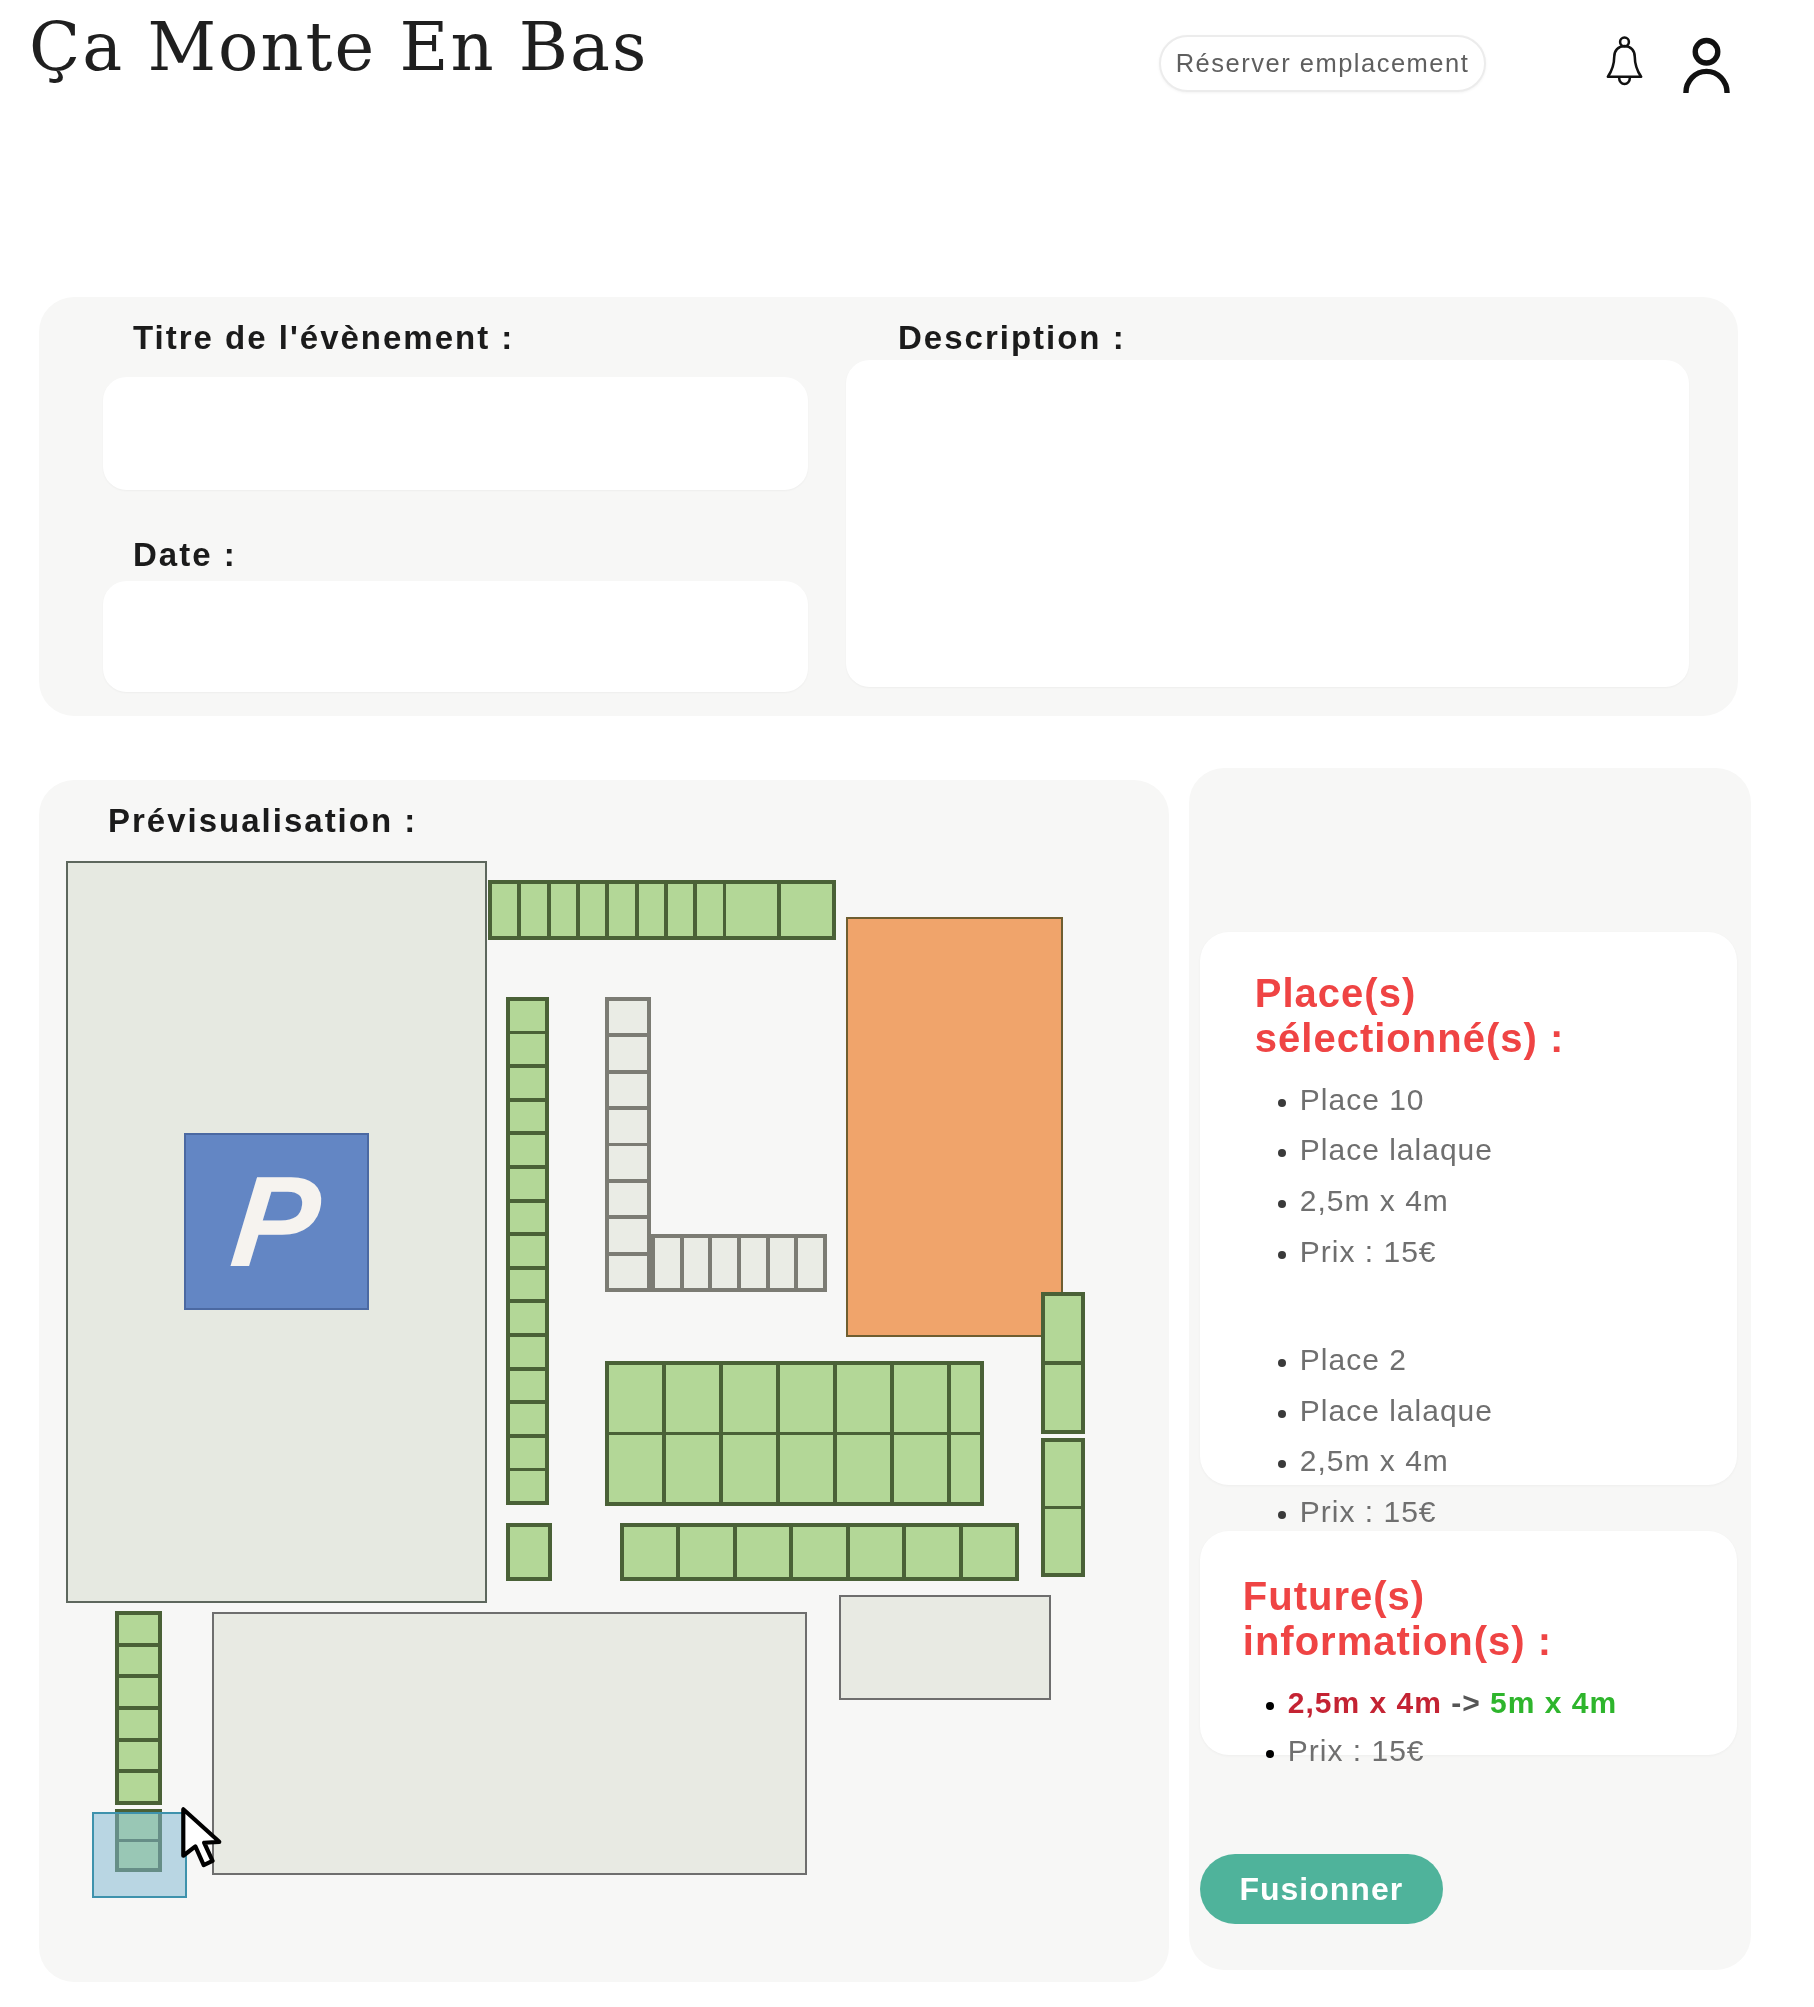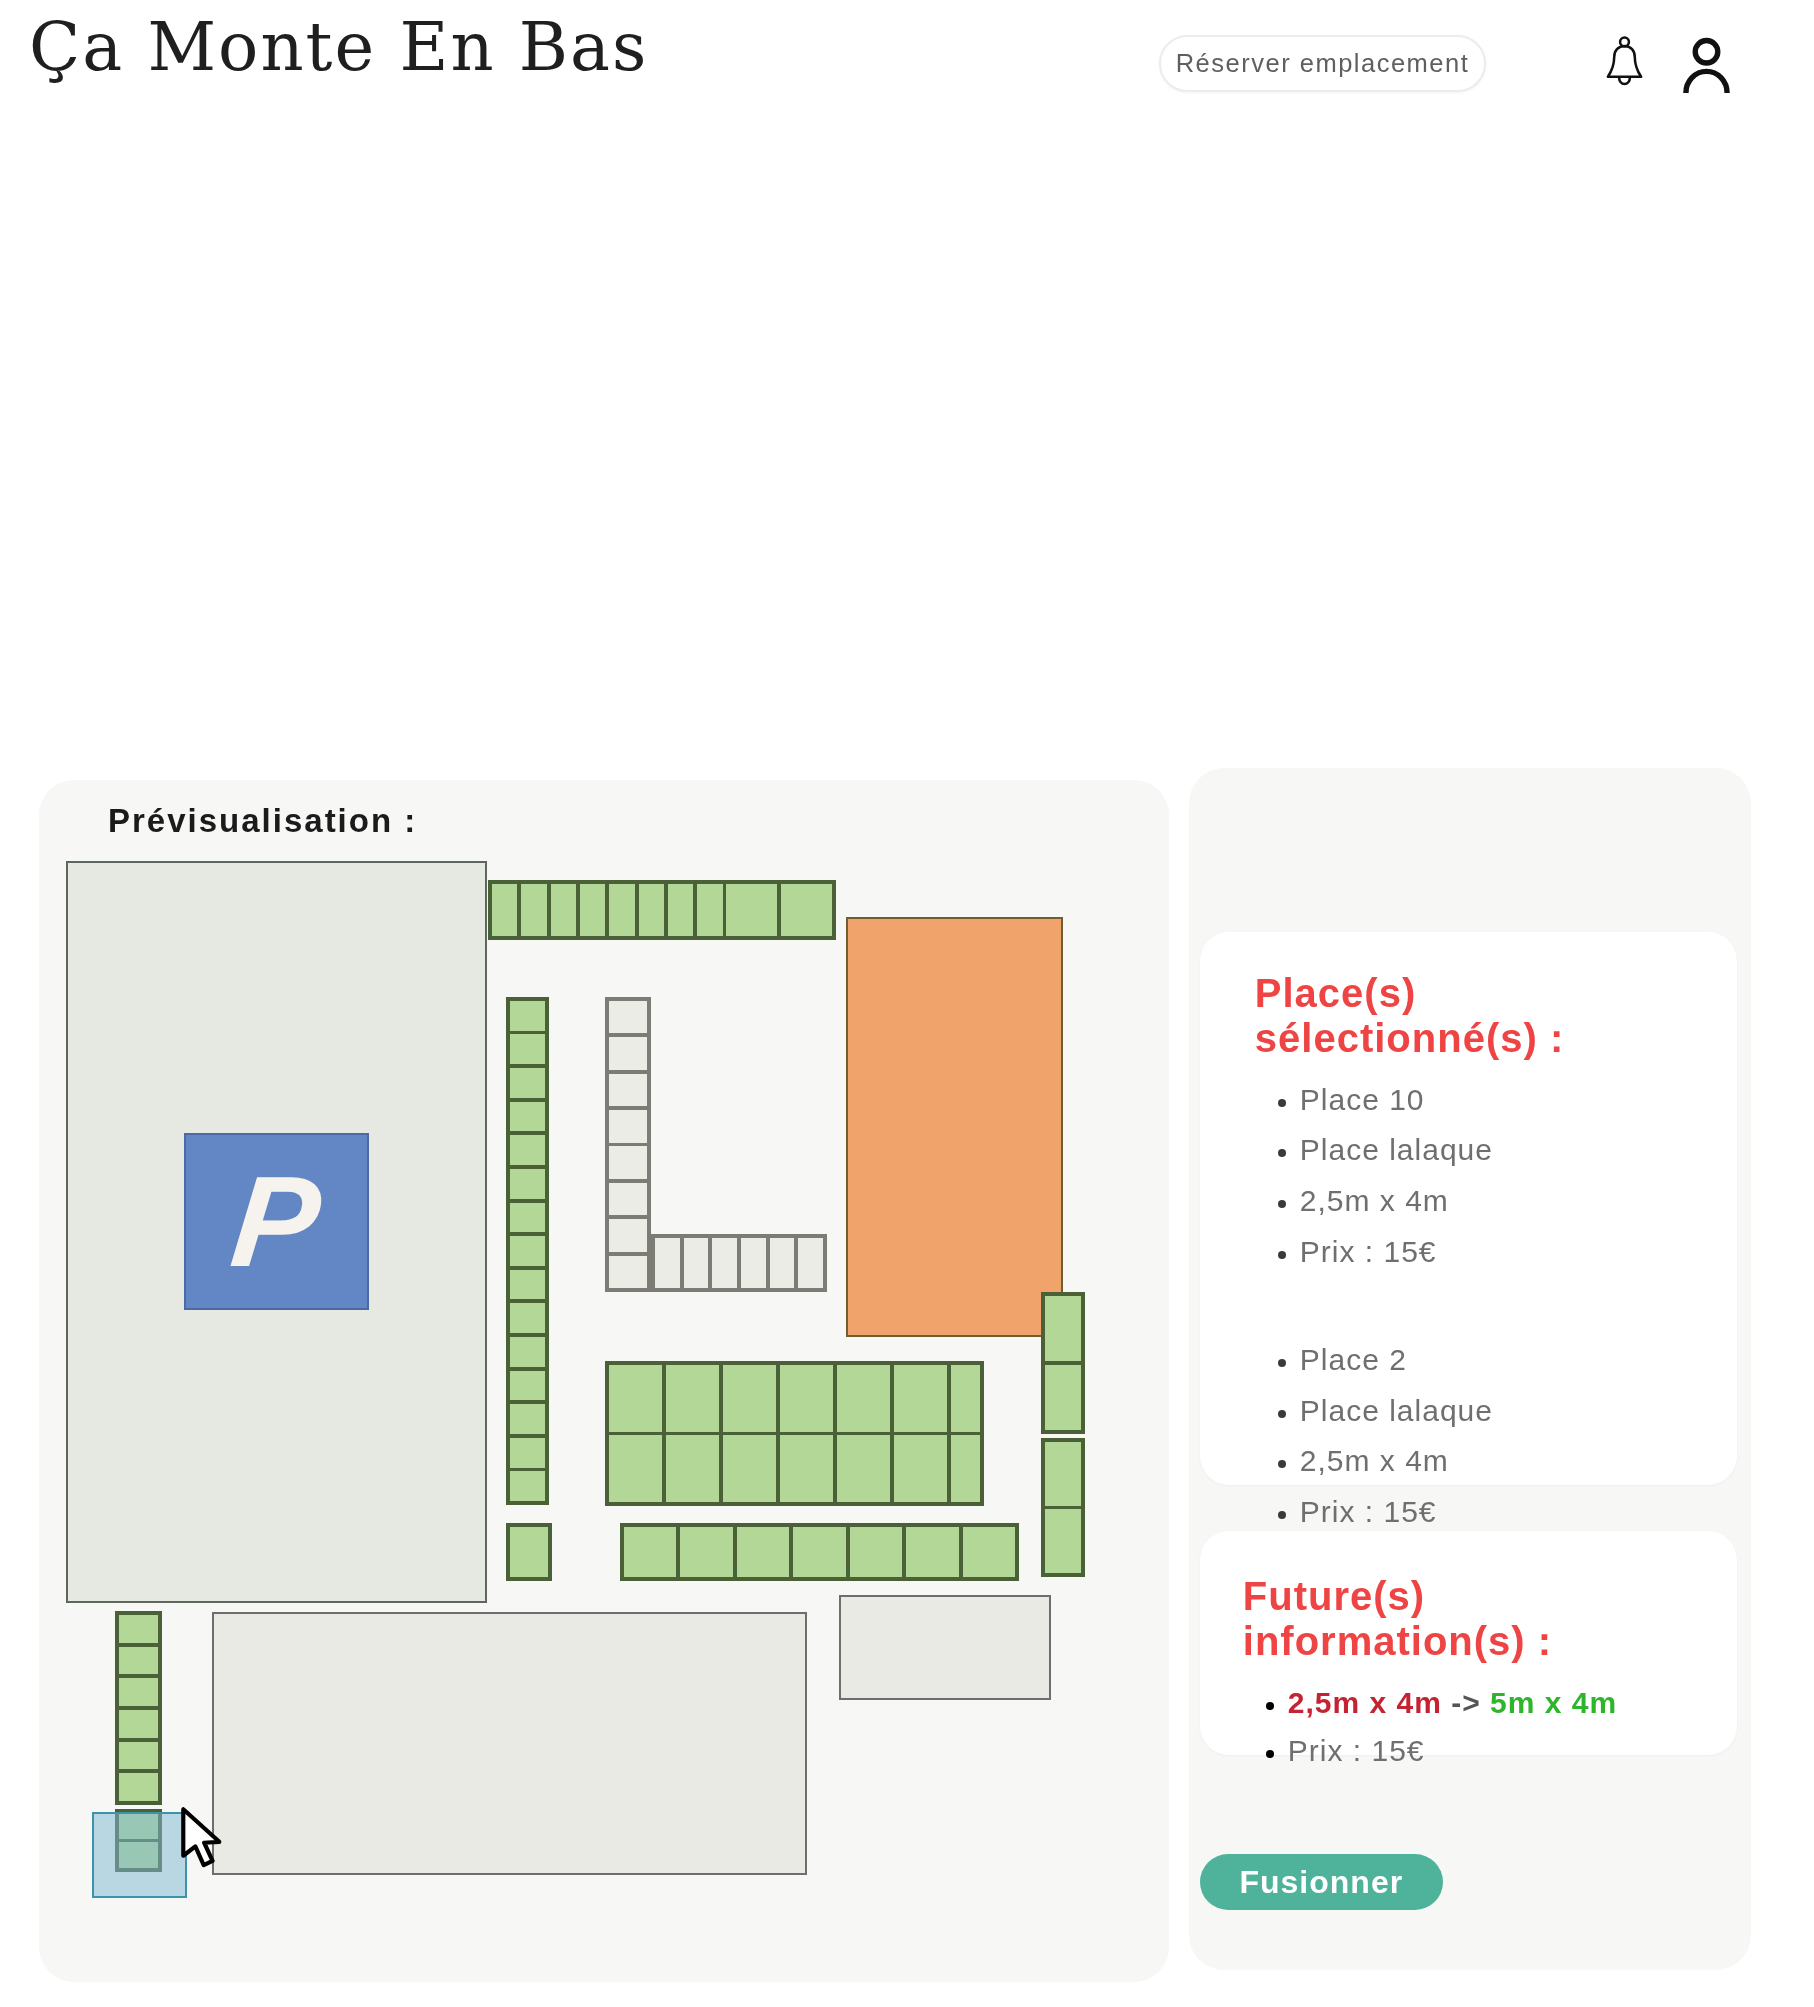--- a/index.html
+++ b/index.html
@@ -58,21 +58,21 @@
   .card-heading{margin:0;font-size:40px;font-weight:600;letter-spacing:1px;color:#ef4444;}
   .card ul{margin:21.6px 0 0 0;padding-left:45px;}
   .card-selected ul li{font-size:30px;color:#6f6f6f;letter-spacing:1px;margin-bottom:16.7px;}
   .card-selected ul li::marker{color:#3a3a3a;font-size:25.5px;}
   .group-gap{height:41px;list-style:none;}
   .card-future ul li{font-size:30px;color:#6f6f6f;letter-spacing:1px;margin-bottom:14.7px;}
   .card-future ul li::marker{color:#000;font-size:25.5px;}
   .txt-red{color:var(--red);font-weight:600;}
   .txt-green{color:var(--green-text);font-weight:600;}
   .txt-arrow{color:#555;font-weight:600;}
-  .action-btn{position:absolute;top:1086px;height:56px;background:var(--teal);border:none;border-radius:39px;
+  .action-btn{position:absolute;top:1086px;height:70px;background:var(--teal);border:none;border-radius:39px;
         color:#ffffff;font-size:32px;font-weight:600;letter-spacing:1px;cursor:pointer;
         font-family:"Liberation Sans", sans-serif;display:flex;align-items:center;justify-content:center;}
   .btn-merge{left:10.8px;width:243px;}
   .btn-disable{left:288px;width:234px;}
 </style>
 </head>
 <body>
 
 <div class="page">
 
@@ -93,20 +93,28 @@
   <button class="icon-btn person">
     <span>
       <svg width="49" height="57" viewBox="0 0 50 58">
         <circle cx="25" cy="15" r="11.5" fill="none" stroke="#111" stroke-width="5.5"></circle>
         <path d="M4 57 a21 22 0 0 1 42 0" fill="none" stroke="#111" stroke-width="5.5"></path>
       </svg>
     </span>
   </button>
 
 
+  <div class="panel form-panel">
+    <div class="field-label" style="left:94px;top:21.6px;">Titre de l'évènement :</div>
+    <input class="field" style="left: 64px; top: 80px; width: 705px; height: 113px;" type="text" value="">
+    <div class="field-label" style="left:94px;top:239px;">Date :</div>
+    <input class="field" style="left: 64px; top: 284px; width: 705px; height: 111px;" type="text" value="">
+    <div class="field-label" style="left:859px;top:21.6px;">Description :</div>
+    <textarea class="field" style="left: 807px; top: 63px; width: 843px; height: 327px;"></textarea>
+  </div>
 
   <div class="panel preview-panel">
     <div class="field-label" style="left:69px;top:21.6px;">Prévisualisation :</div>
     <div id="map">
         <div class="zone building" style="left: 26.5px; top: 81px; width: 421px; height: 742px;"></div>
         <div class="zone blue" style="left: 145px; top: 353px; width: 185px; height: 177px;">
           <span class="pletter">P</span>
         </div>
         <div class="zone green" style="left: 449px; top: 100px; width: 348px; height: 60px; grid-template-columns: 1fr 1fr 1fr 1fr 1fr 1fr 1fr 1fr 2fr 2fr; grid-template-rows: repeat(1, 1fr);">
           <div class="cell"></div>

